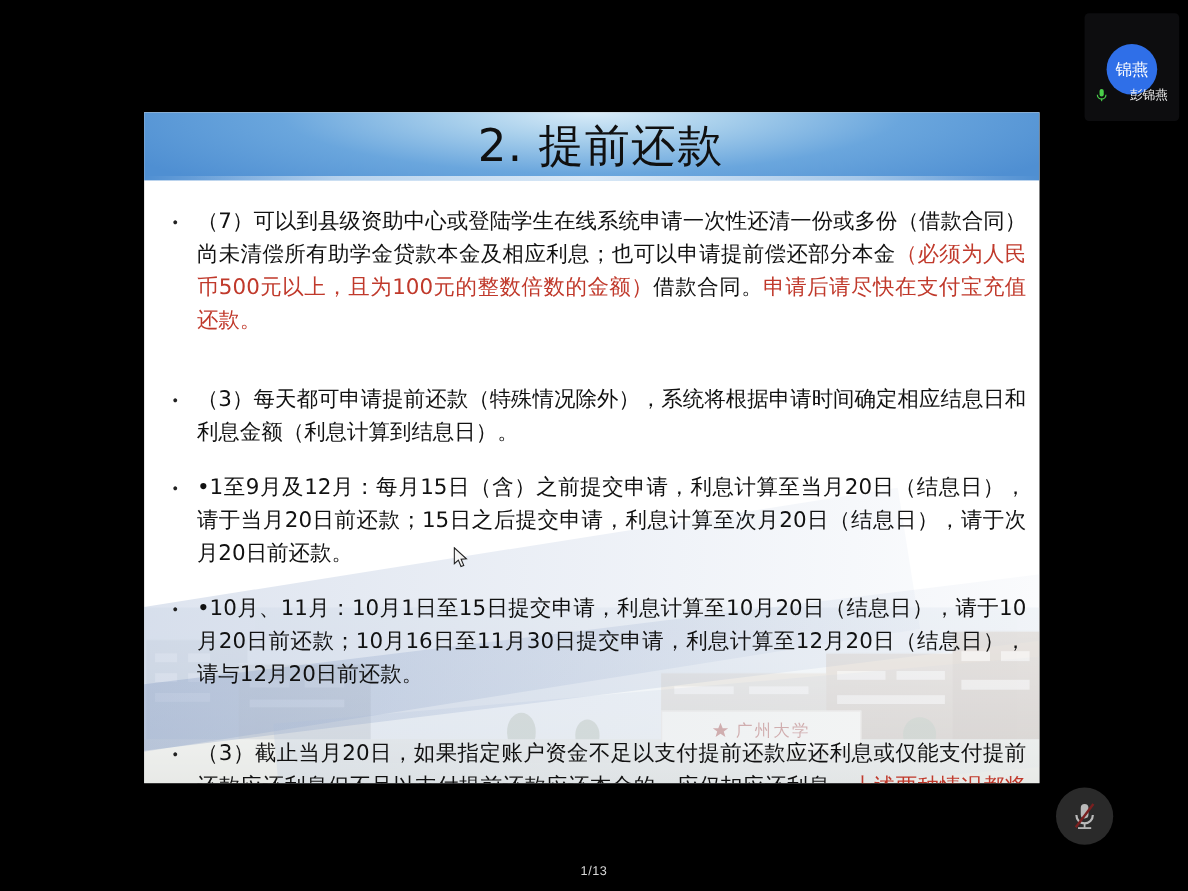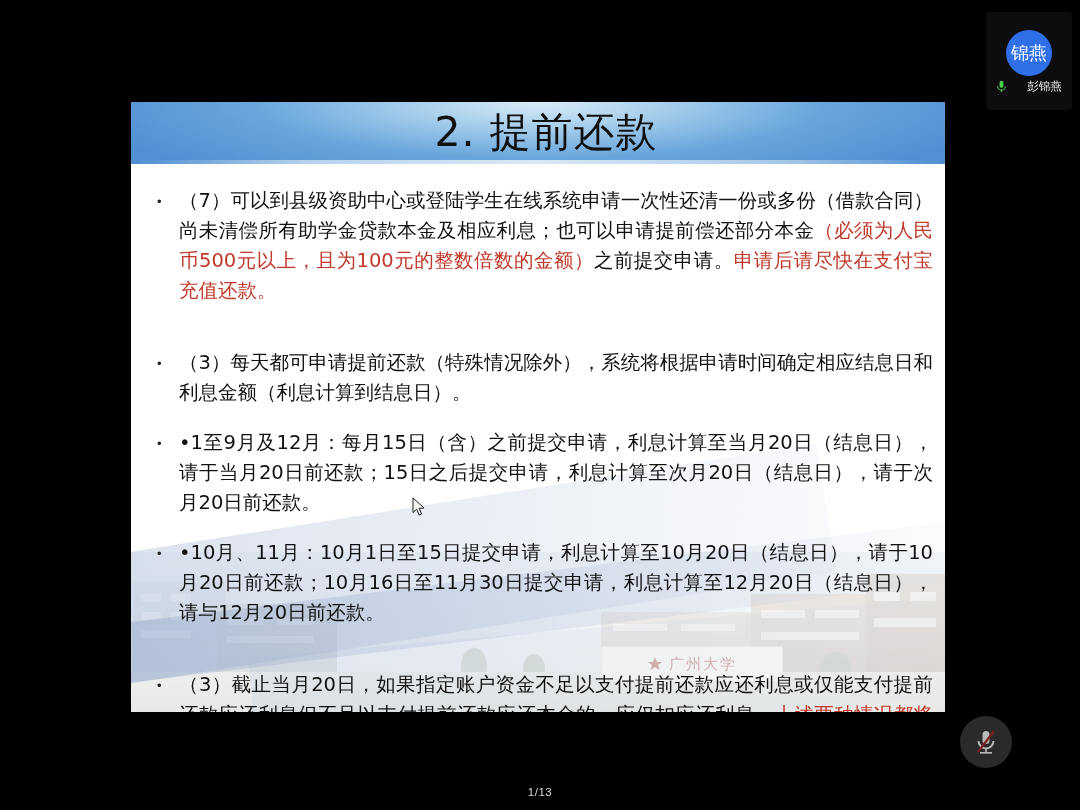--- a/index.html
+++ b/index.html
@@ -211,28 +211,28 @@
     top: 12px;
     width: 86px;
     height: 98px;
     background: #0d0d0f;
     border-radius: 4px;
     overflow: hidden;
   }
   #avatar {
     position: absolute;
     left: 50%;
-    top: 18px;
+    top: 28px;
     transform: translateX(-50%);
     width: 46px;
     height: 46px;
     border-radius: 50%;
     background: #2f6fe8;
     color: #fff;
-    font-size: 18px;
+    font-size: 15px;
     display: flex;
     align-items: center;
     justify-content: center;
     font-family: Liberation Sans, sans-serif;
     letter-spacing: 0px;
   }
   #tile-footer {
     position: absolute;
     left: 0;
     right: 0;
@@ -338,21 +338,21 @@
     <div class="swoosh s3"></div>
 
     <div id="title-band">
       <div id="slide-title">2. 提前还款</div>
     </div>
 
     <div id="slide-body">
 
       <div class="bullet-row">
         <div class="bullet-marker">•</div>
-        <div class="bullet-text"><span>（7）可以到县级资助中心或登陆学生在线系统申请一次性还清一份或多份（借款合同）尚未清偿所有助学金贷款本金及相应利息；也可以申请提前偿还部分本金</span><span class="red">（必须为人民币500元以上，且为100元的整数倍数的金额）</span><span>之前提交申请。</span><span class="red">申请后请尽快在支付宝充值还款。</span></div>
+        <div class="bullet-text"><span>（7）可以到县级资助中心或登陆学生在线系统申请一次性还清一份或多份（借款合同）尚未清偿所有助学金贷款本金及相应利息；也可以申请提前偿还部分本金</span><span class="red">（必须为人民币500元以上，且为100元的整数倍数的金额）</span><span>借款合同。</span><span class="red">申请后请尽快在支付宝充值还款。</span></div>
       </div>
 
       <div class="gap-md"></div>
 
       <div class="bullet-row">
         <div class="bullet-marker">•</div>
         <div class="bullet-text">（3）每天都可申请提前还款（特殊情况除外），系统将根据申请时间确定相应结息日和利息金额（利息计算到结息日）。</div>
       </div>
 
       <div class="bullet-row">

